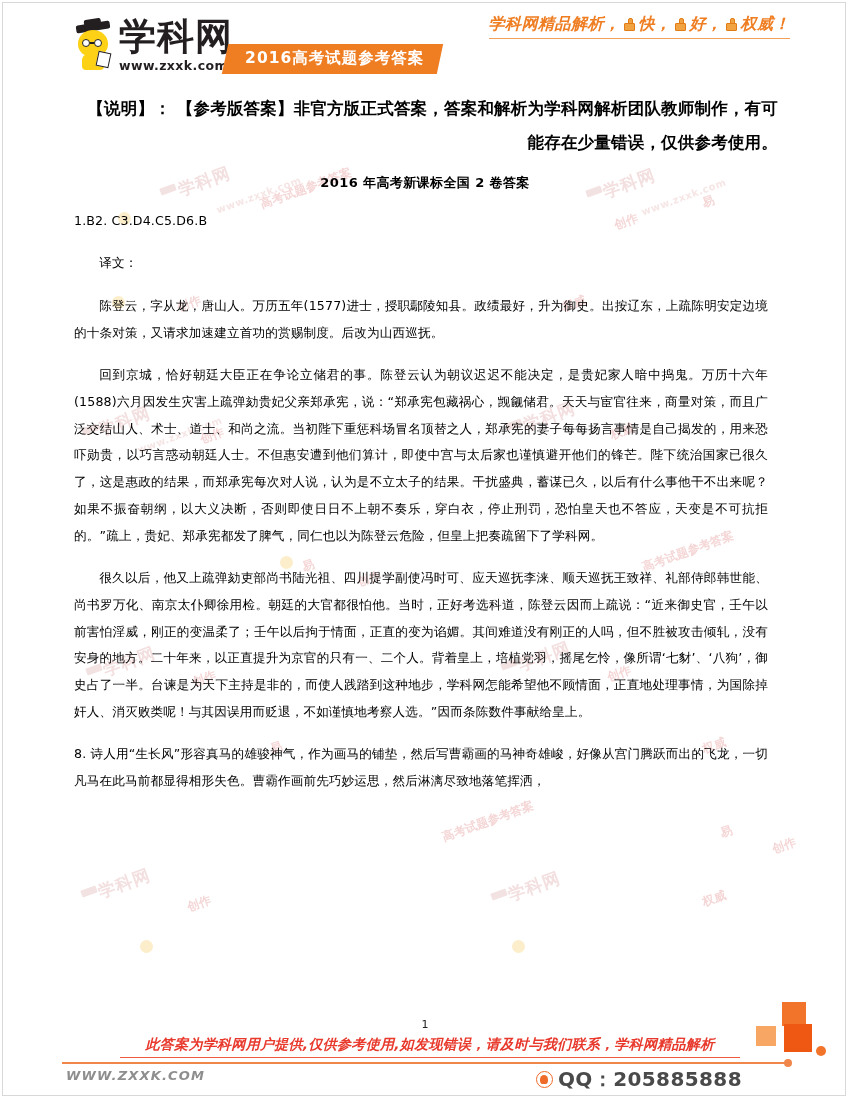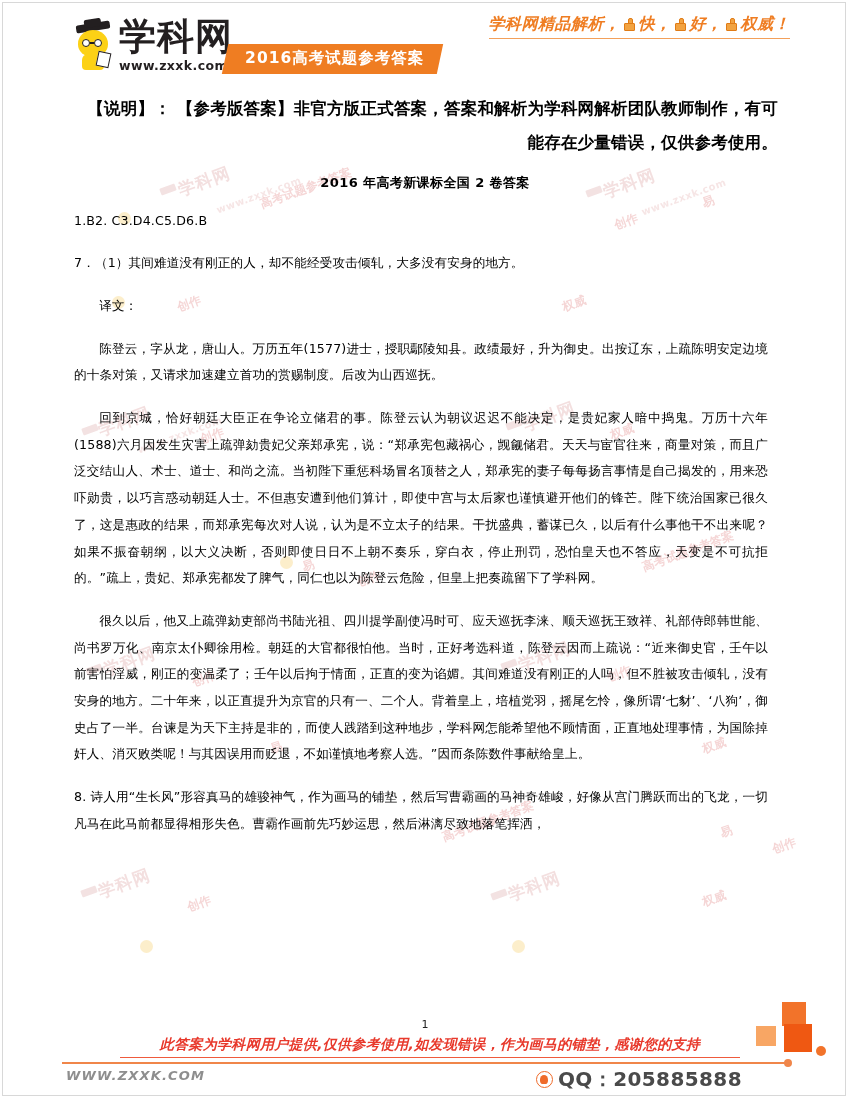--- a/index.html
+++ b/index.html
@@ -467,32 +467,31 @@
 </div>
 
 <div class="content">
 
   <div class="notice">【说明】： 【参考版答案】非官方版正式答案，答案和解析为学科网解析团队教师制作，有可能存在少量错误，仅供参考使用。</div>
 
   <div class="doc-title">2016 年高考新课标全国 2 卷答案</div>
 
   <div class="body-text">
     <p>1.B2. C3.D4.C5.D6.B</p>
-    <p>7．（1）其间难道没有刚正的人，却不能经受攻击倾轧，大多没有安身的地方。</p>
     <p class="indent">译文：</p>
     <p class="indent">陈登云，字从龙，唐山人。万历五年(1577)进士，授职鄢陵知县。政绩最好，升为御史。出按辽东，上疏陈明安定边境的十条对策，又请求加速建立首功的赏赐制度。后改为山西巡抚。</p>
     <p class="indent">回到京城，恰好朝廷大臣正在争论立储君的事。陈登云认为朝议迟迟不能决定，是贵妃家人暗中捣鬼。万历十六年(1588)六月因发生灾害上疏弹劾贵妃父亲郑承宪，说：“郑承宪包藏祸心，觊觎储君。天天与宦官往来，商量对策，而且广泛交结山人、术士、道士、和尚之流。当初陛下重惩科场冒名顶替之人，郑承宪的妻子每每扬言事情是自己揭发的，用来恐吓勋贵，以巧言惑动朝廷人士。不但惠安遭到他们算计，即使中宫与太后家也谨慎避开他们的锋芒。陛下统治国家已很久了，这是惠政的结果，而郑承宪每次对人说，认为是不立太子的结果。干扰盛典，蓄谋已久，以后有什么事他干不出来呢？如果不振奋朝纲，以大义决断，否则即使日日不上朝不奏乐，穿白衣，停止刑罚，恐怕皇天也不答应，天变是不可抗拒的。”疏上，贵妃、郑承宪都发了脾气，同仁也以为陈登云危险，但皇上把奏疏留下了学科网。</p>
     <p class="indent">很久以后，他又上疏弹劾吏部尚书陆光祖、四川提学副使冯时可、应天巡抚李涞、顺天巡抚王致祥、礼部侍郎韩世能、尚书罗万化、南京太仆卿徐用检。朝廷的大官都很怕他。当时，正好考选科道，陈登云因而上疏说：“近来御史官，壬午以前害怕淫威，刚正的变温柔了；壬午以后拘于情面，正直的变为谄媚。其间难道没有刚正的人吗，但不胜被攻击倾轧，没有安身的地方。二十年来，以正直提升为京官的只有一、二个人。背着皇上，培植党羽，摇尾乞怜，像所谓‘七豺’、‘八狗’，御史占了一半。台谏是为天下主持是非的，而使人践踏到这种地步，学科网怎能希望他不顾情面，正直地处理事情，为国除掉奸人、消灭败类呢！与其因误用而贬退，不如谨慎地考察人选。”因而条陈数件事献给皇上。</p>
     <p>8. 诗人用“生长风”形容真马的雄骏神气，作为画马的铺垫，然后写曹霸画的马神奇雄峻，好像从宫门腾跃而出的飞龙，一切凡马在此马前都显得相形失色。曹霸作画前先巧妙运思，然后淋漓尽致地落笔挥洒，</p>
   </div>
 </div>
 
 <div class="footer">
   <div class="page-number">1</div>
-  <div class="footer-note">此答案为学科网用户提供,仅供参考使用,如发现错误，作为画马的铺垫，感谢您的支持</div>
+  <div class="footer-note">此答案为学科网用户提供,仅供参考使用,如发现错误，请及时与我们联系，学科网精品解析</div>
   <div class="footer-rule"></div>
   <div class="footer-url">WWW.ZXXK.COM</div>
   <div class="footer-qq">
     <span class="qq-icon"></span>
     <span>QQ：205885888</span>
   </div>
   <div class="deco">
     <span class="sq a"></span>
     <span class="sq b"></span>
     <span class="sq c"></span>

